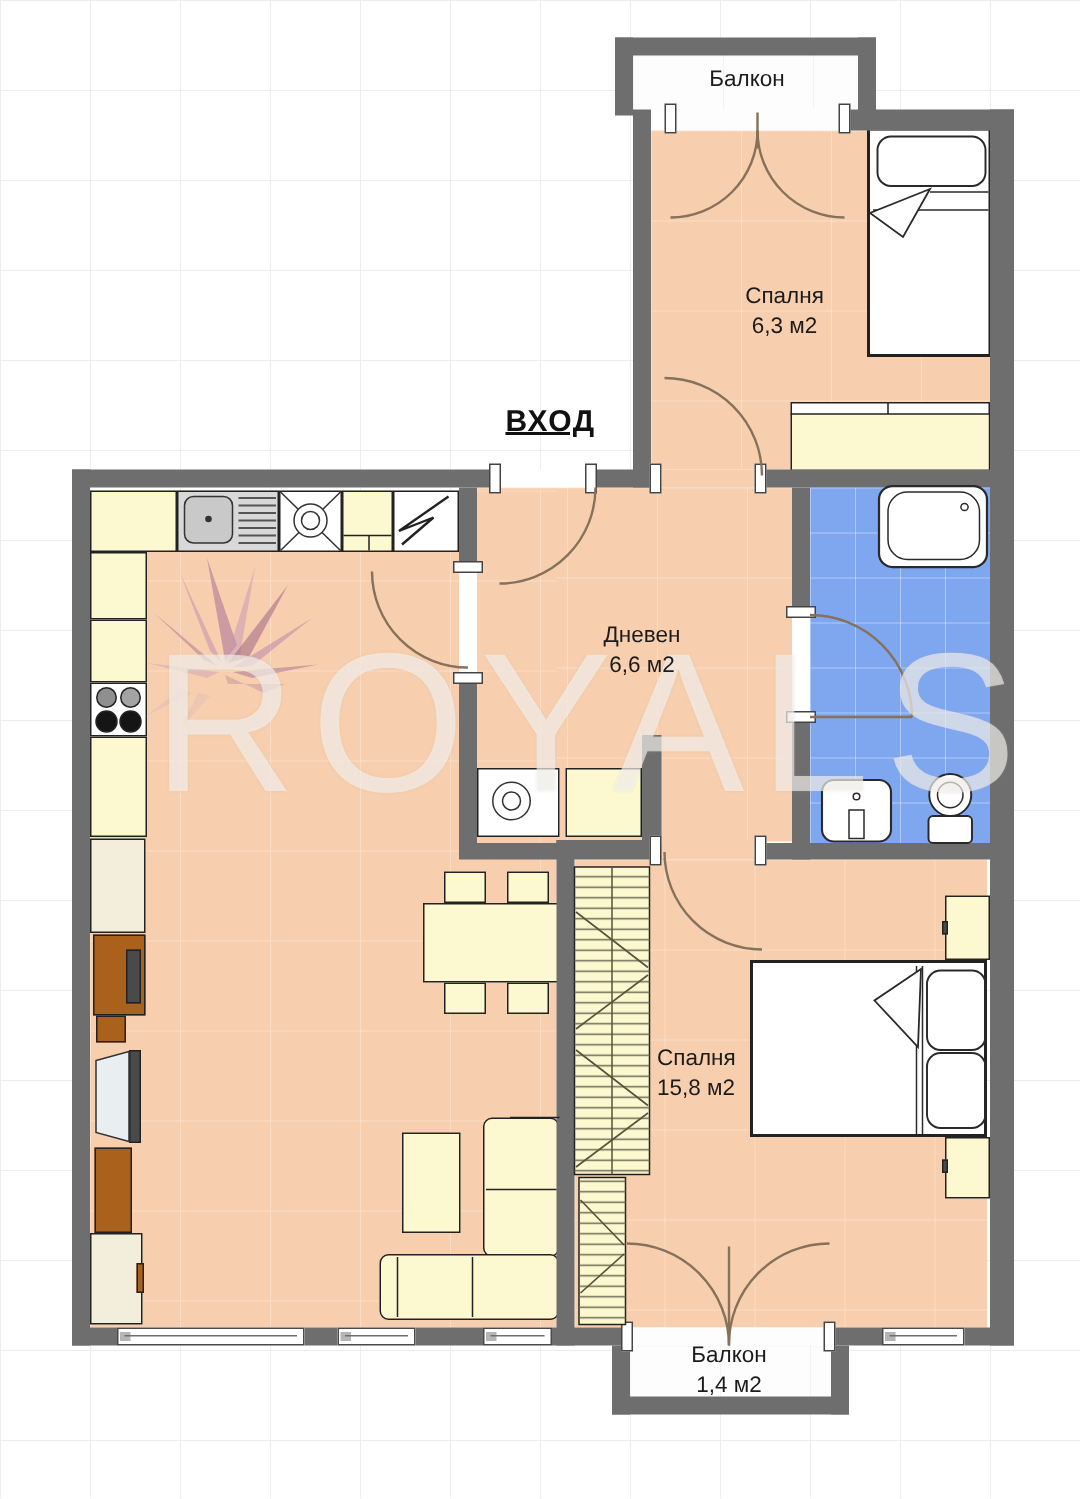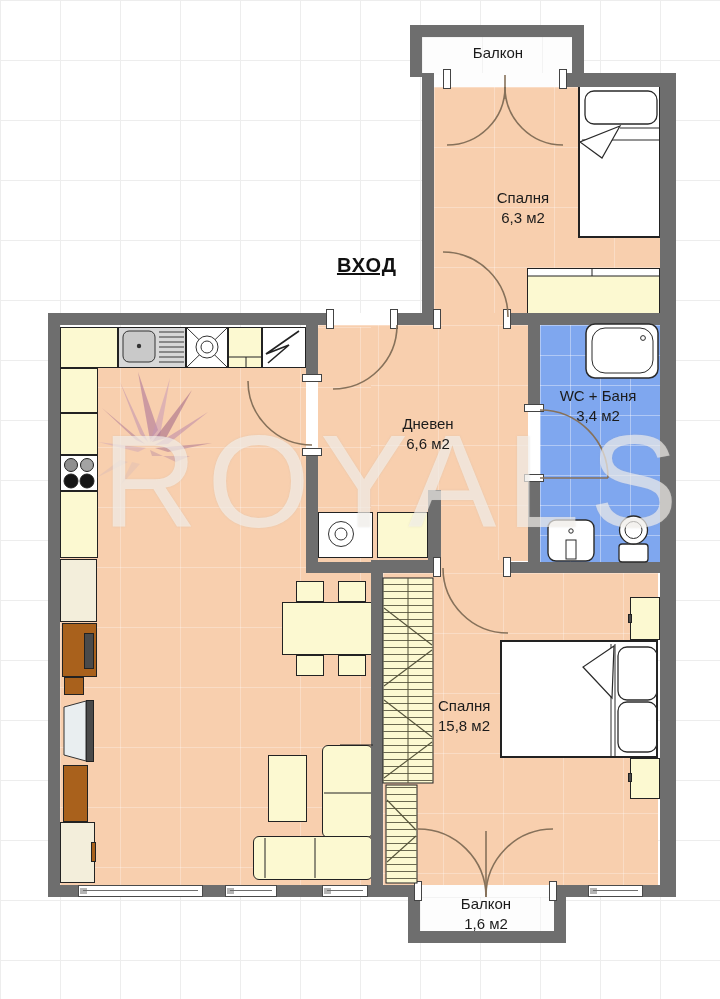--- a/index.html
+++ b/index.html
@@ -311,31 +311,27 @@
 
   <div id="watermark">ROYALS</div>
 
   <div class="lbl" style="left:433px;top:43px;width:130px;">
     <span>Балкон</span>
   </div>
   <div class="lbl" style="left:453px;top:188px;width:140px;">
     <span>Спалня</span>
     <span>6,3 м2</span>
   </div>
-  <div id="entr-label" style="left:327px;top:254px;width:80px;">ВХОД</div>
+  <div id="entr-label" style="left:327px;top:270px;width:80px;">ВХОД</div>
   <div class="lbl" style="left:358px;top:414px;width:140px;">
     <span>Дневен</span>
     <span>6,6 м2</span>
   </div>
-  <div class="lbl" style="left:528px;top:386px;width:140px;">
-    <span>WC + Баня</span>
-    <span>3,4 м2</span>
-  </div>
   <div class="lbl" style="left:438px;top:696px;width:120px;text-align:left;">
     <span>Спалня</span>
     <span>15,8 м2</span>
   </div>
   <div class="lbl" style="left:416px;top:894px;width:140px;">
     <span>Балкон</span>
-    <span>1,6 м2</span>
+    <span>1,4 м2</span>
   </div>
 
 </div>
 
 </body></html>

